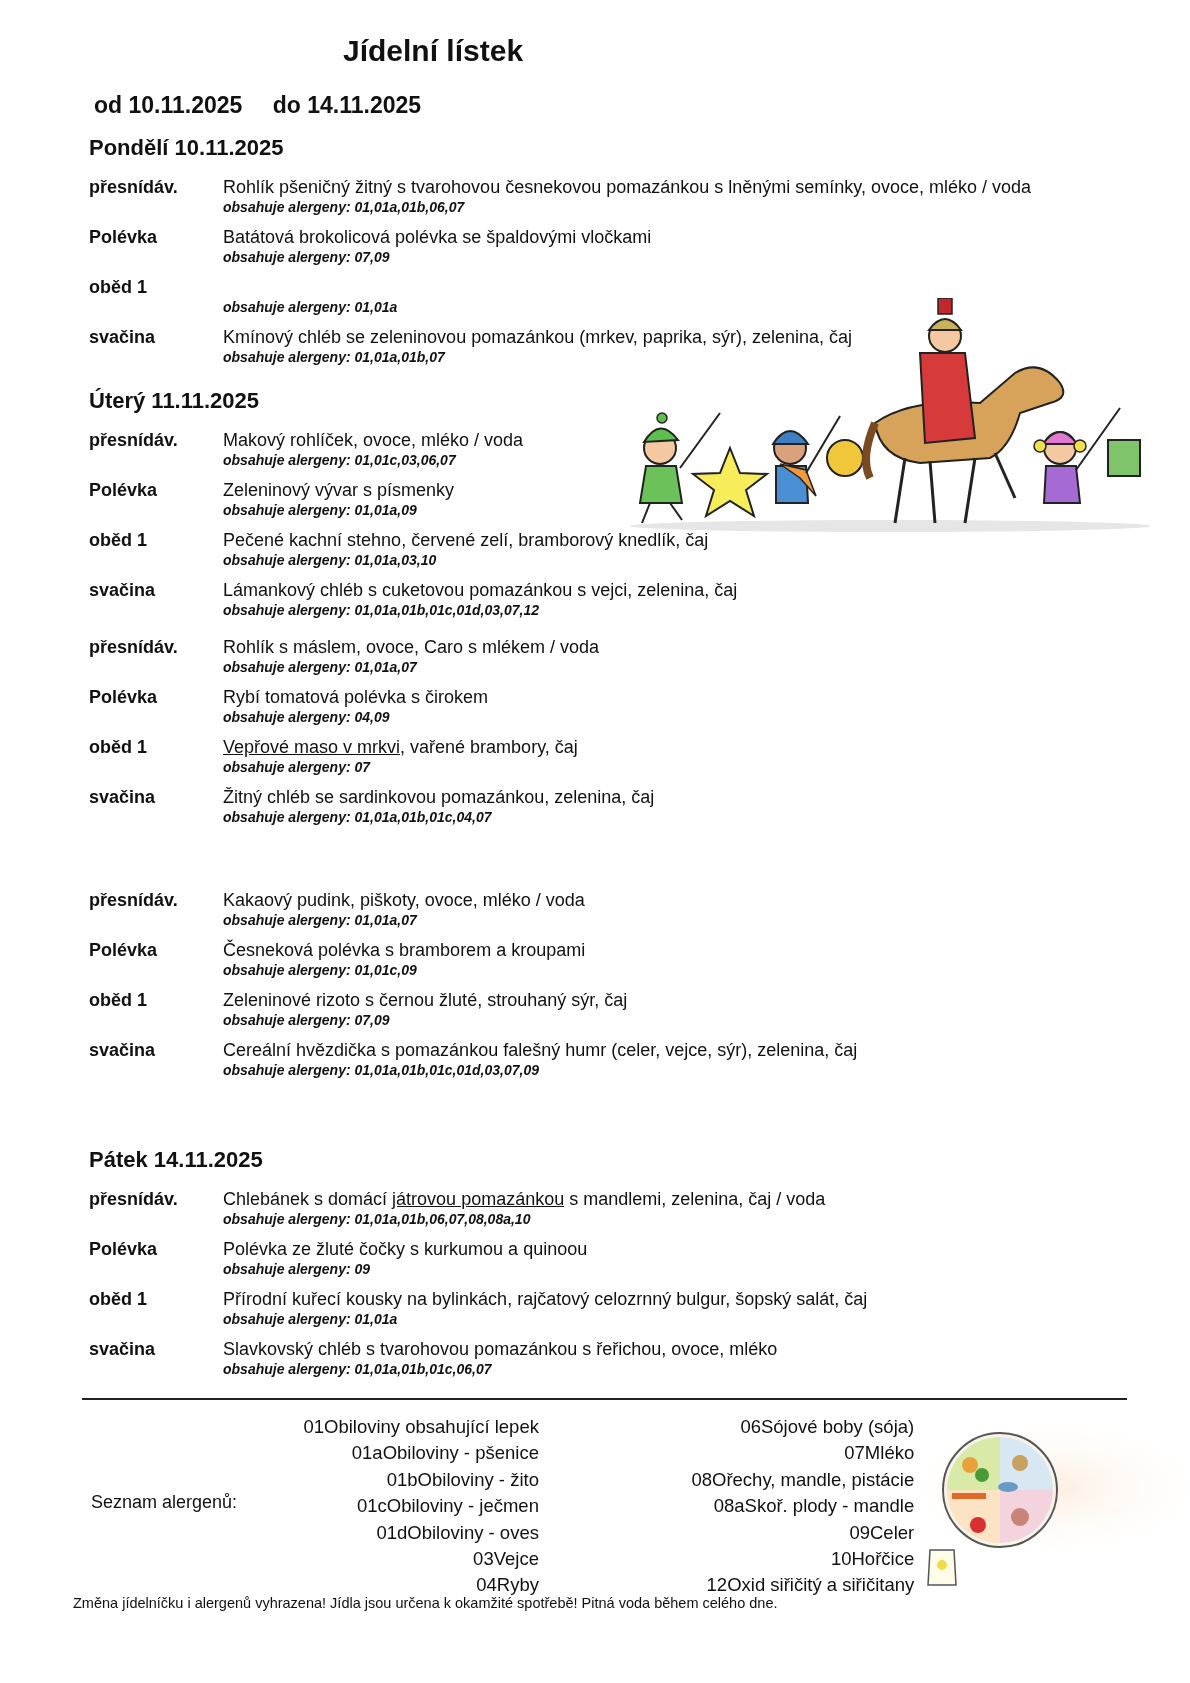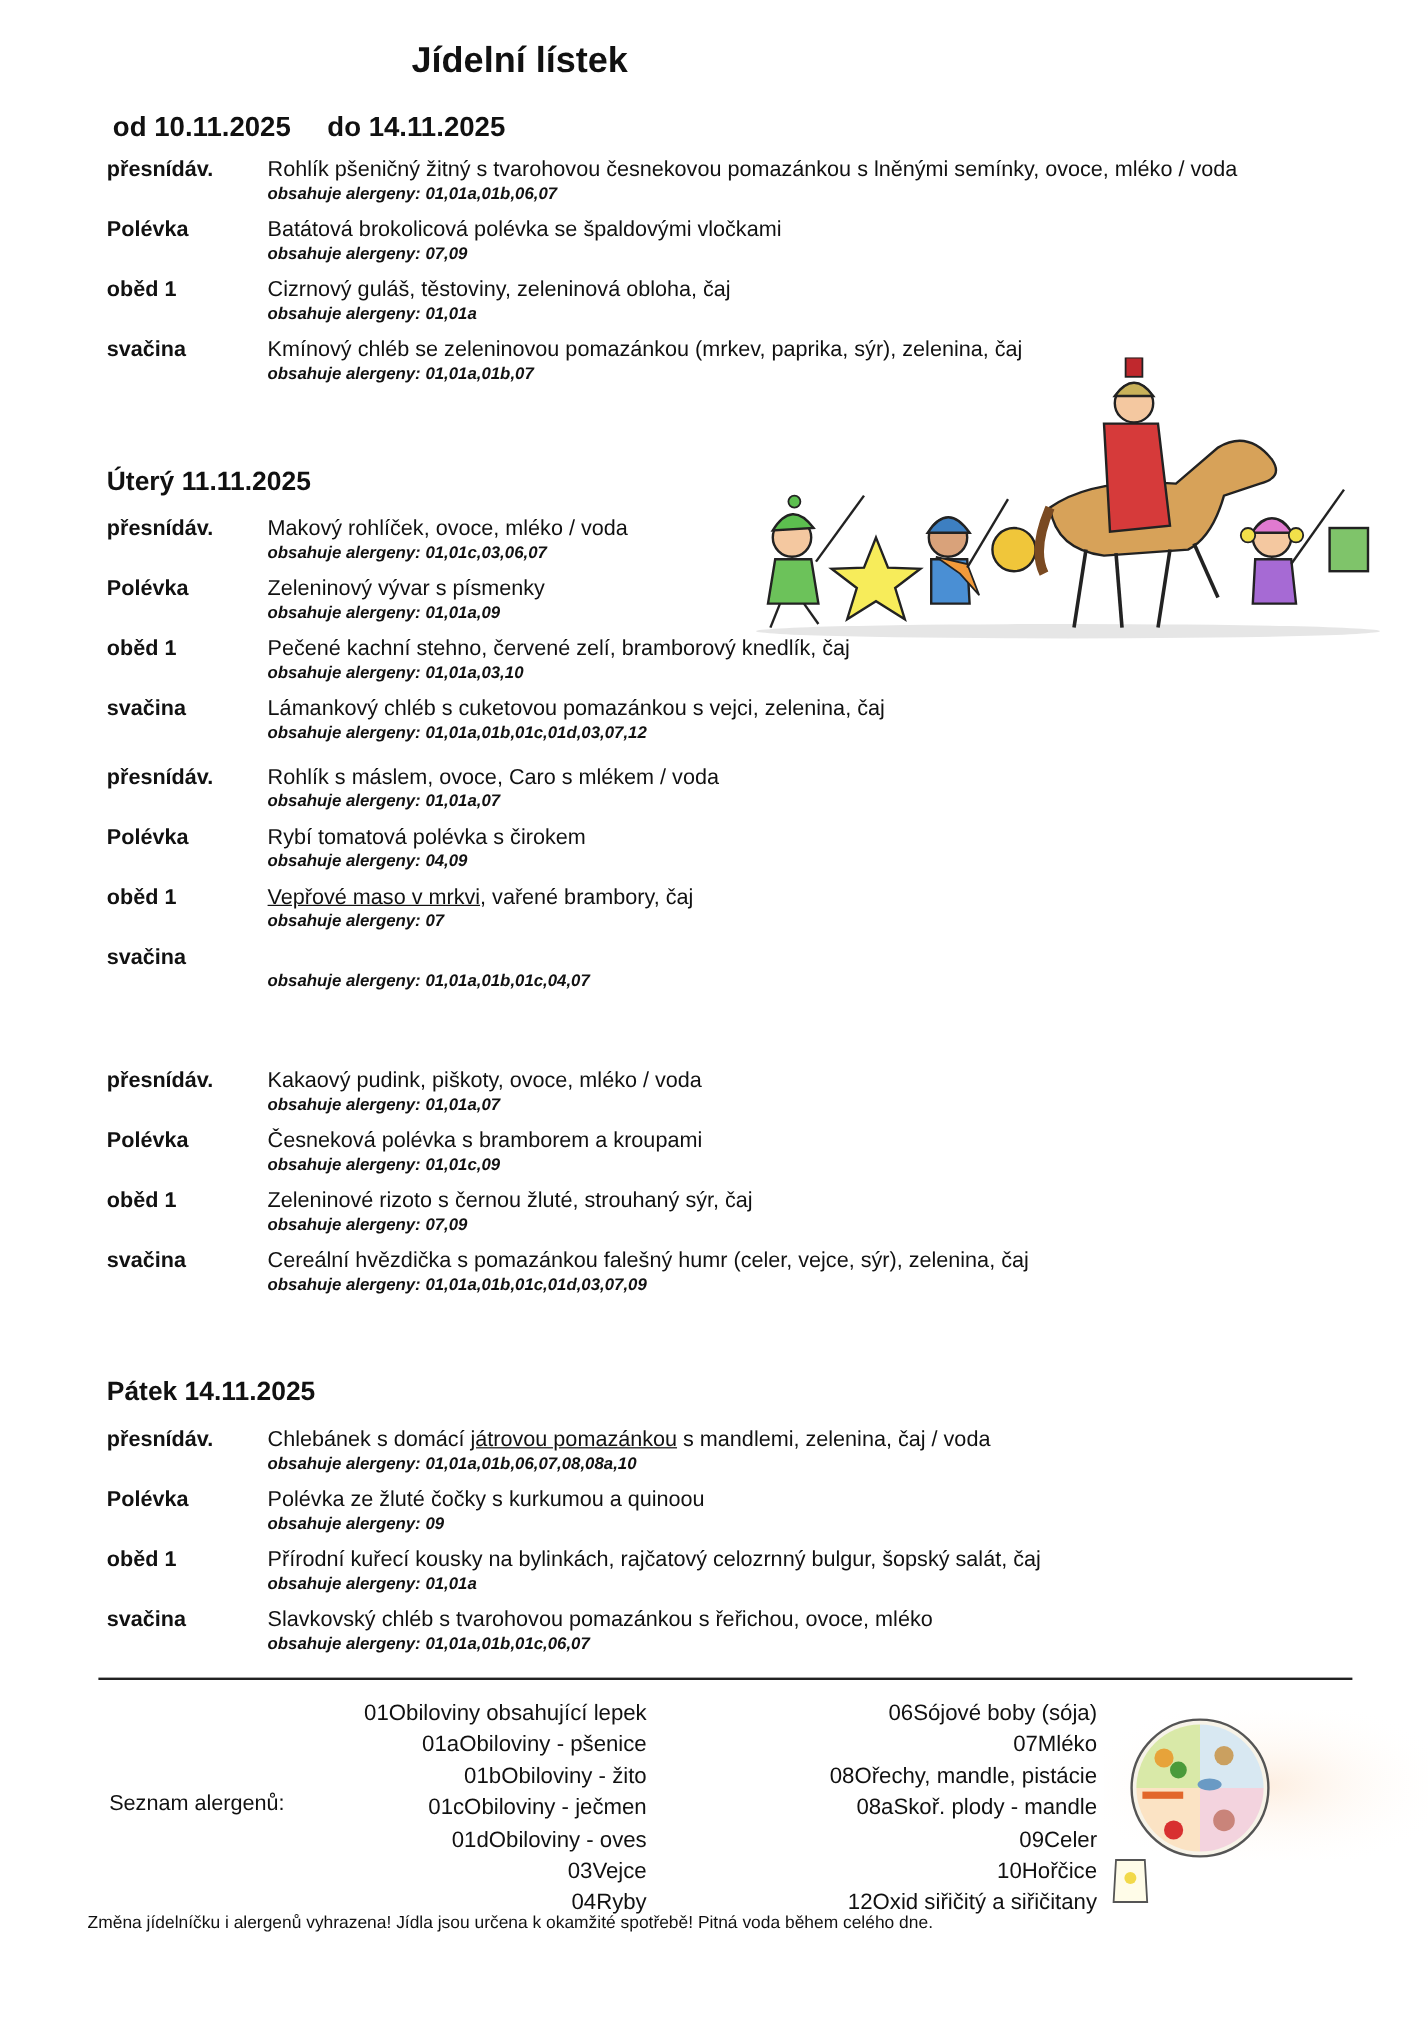--- a/index.html
+++ b/index.html
@@ -80,33 +80,33 @@
     <circle cx="420" cy="148" r="6" fill="#f2e04a" stroke="#222" stroke-width="1.5"></circle>
     <circle cx="460" cy="148" r="6" fill="#f2e04a" stroke="#222" stroke-width="1.5"></circle>
     <path d="M426 168 L456 168 L460 205 L424 205 Z" fill="#a66ad4" stroke="#222" stroke-width="2"></path>
     <line x1="456" y1="172" x2="500" y2="110" stroke="#222" stroke-width="2"></line>
   </g>
 
   <rect x="488" y="142" width="32" height="36" fill="#7fc46a" stroke="#222" stroke-width="2"></rect>
 </svg>
 
 <div class="day" style="top:130px;">
+  <div class="day-title">Pondělí 10.11.2025</div>
   <div class="meal">
     <div class="meal-label">přesnídáv.</div>
     <div class="meal-text">Rohlík pšeničný žitný s tvarohovou česnekovou pomazánkou s lněnými semínky, ovoce, mléko / voda</div>
     <div class="meal-allergens">obsahuje alergeny: 01,01a,01b,06,07</div>
   </div>
   <div class="meal">
     <div class="meal-label">Polévka</div>
     <div class="meal-text">Batátová brokolicová polévka se špaldovými vločkami</div>
     <div class="meal-allergens">obsahuje alergeny: 07,09</div>
   </div>
   <div class="meal">
     <div class="meal-label">oběd 1</div>
-    <div class="meal-text">Cizrnový guláš, těstoviny, zeleninová obloha, čaj</div>
     <div class="meal-allergens">obsahuje alergeny: 01,01a</div>
   </div>
   <div class="meal">
     <div class="meal-label">svačina</div>
     <div class="meal-text">Kmínový chléb se zeleninovou pomazánkou (mrkev, paprika, sýr), zelenina, čaj</div>
     <div class="meal-allergens">obsahuje alergeny: 01,01a,01b,07</div>
   </div>
 </div>
 
 <div class="day" style="top:383px;">
@@ -144,20 +144,21 @@
     <div class="meal-text">Rybí tomatová polévka s čirokem</div>
     <div class="meal-allergens">obsahuje alergeny: 04,09</div>
   </div>
   <div class="meal">
     <div class="meal-label">oběd 1</div>
     <div class="meal-text"><span class="u">Vepřové maso v mrkvi</span><span>, vařené brambory, čaj</span></div>
     <div class="meal-allergens">obsahuje alergeny: 07</div>
   </div>
   <div class="meal">
     <div class="meal-label">svačina</div>
+    <div class="meal-text">Žitný chléb se sardinkovou pomazánkou, zelenina, čaj</div>
     <div class="meal-allergens">obsahuje alergeny: 01,01a,01b,01c,04,07</div>
   </div>
 </div>
 
 <div class="day" style="top:889px;">
   <div class="meal">
     <div class="meal-label">přesnídáv.</div>
     <div class="meal-text">Kakaový pudink, piškoty, ovoce, mléko / voda</div>
     <div class="meal-allergens">obsahuje alergeny: 01,01a,07</div>
   </div>

